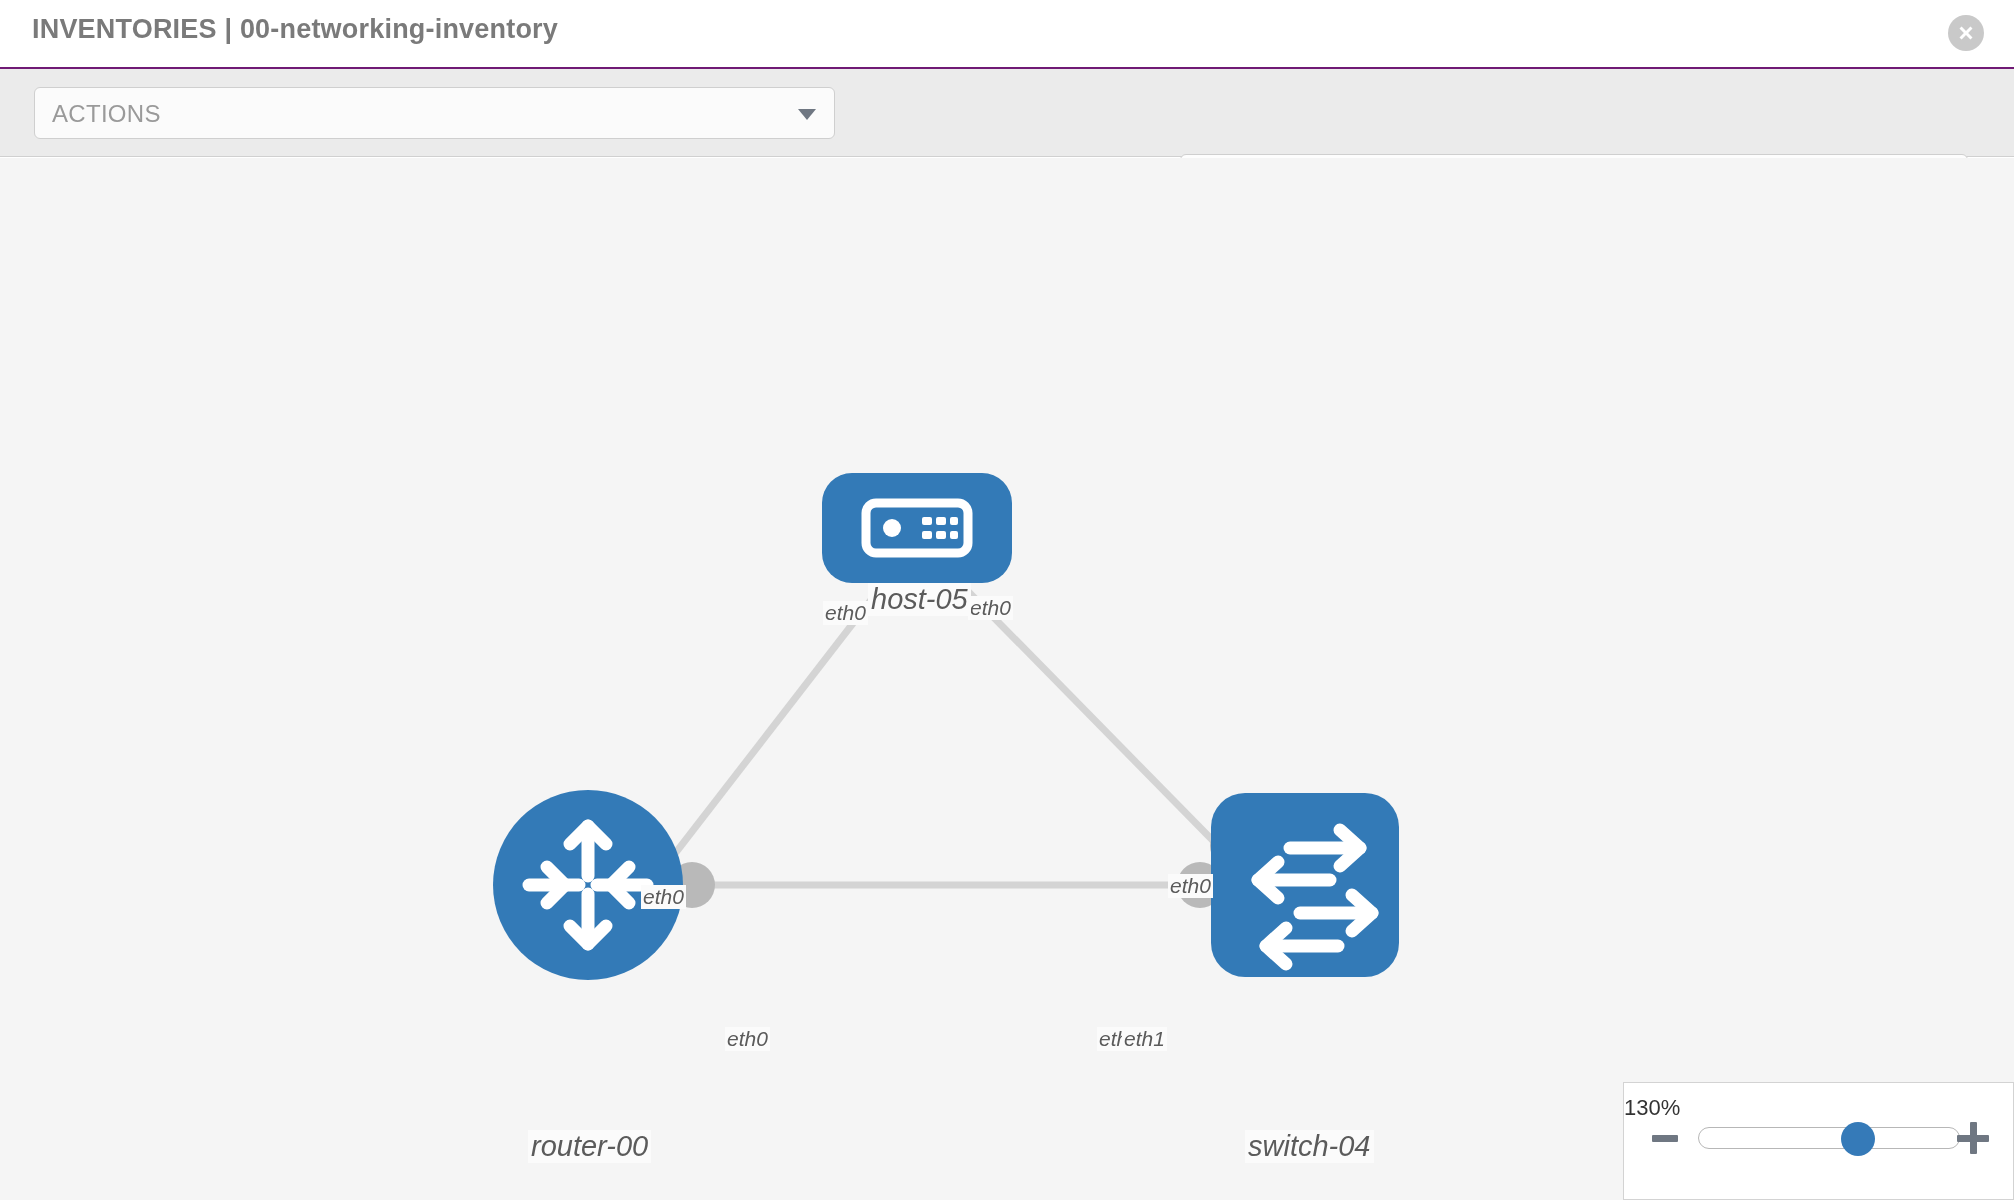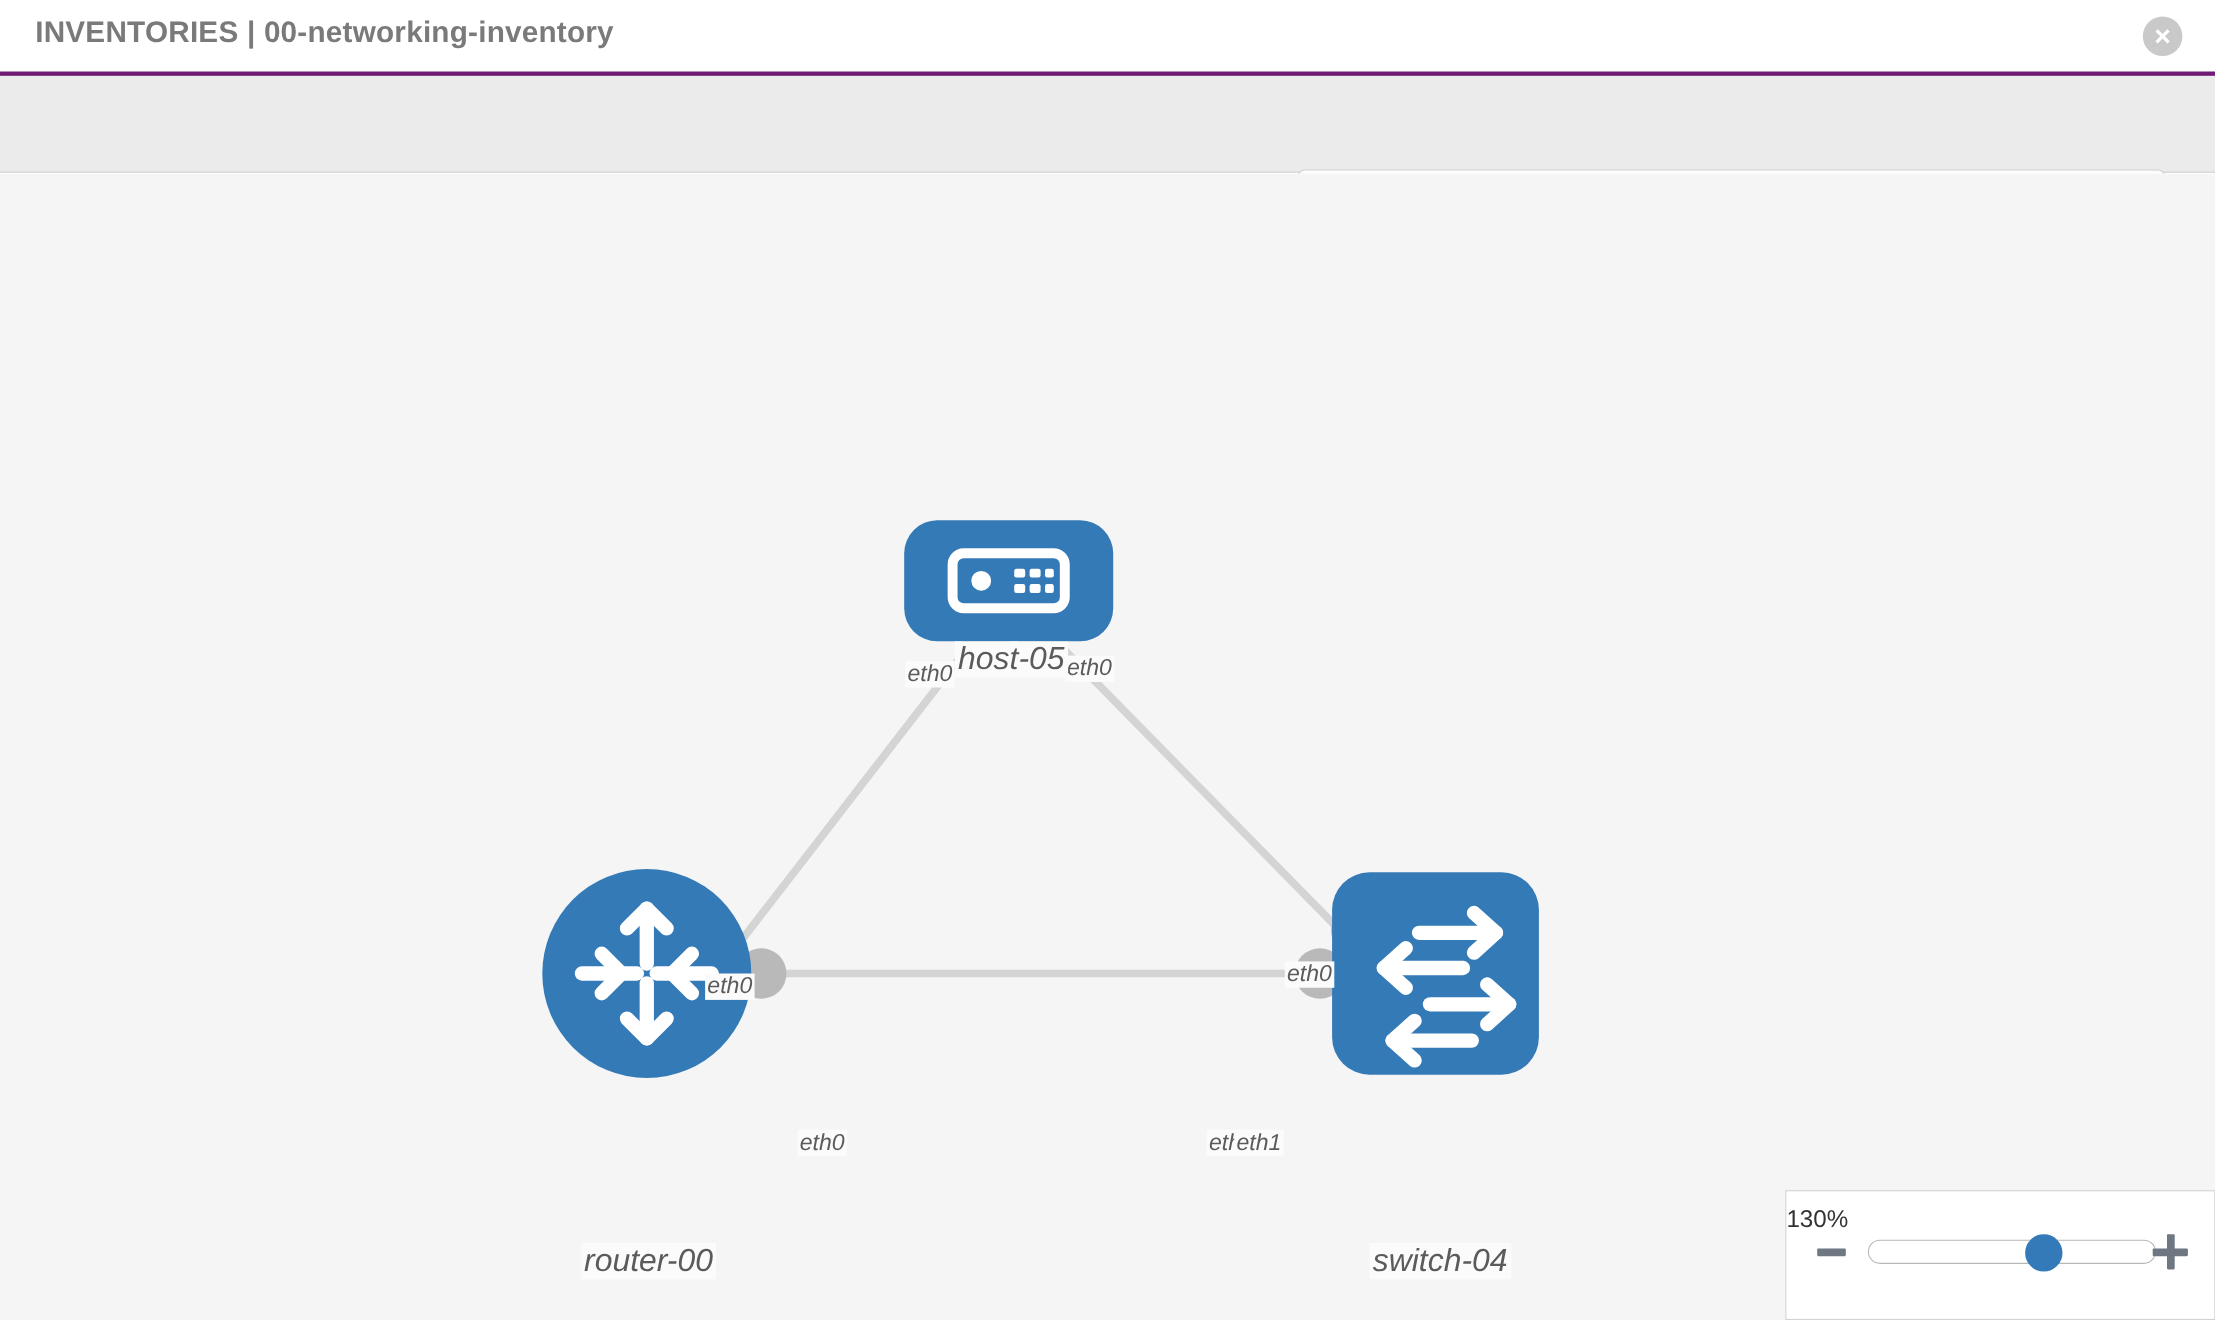--- a/index.html
+++ b/index.html
@@ -8,21 +8,21 @@
     font-family: "Liberation Sans", sans-serif;
     background: #ffffff;
     overflow: hidden;
   }
   #app { position: relative; width: 2014px; height: 1200px; }
 
   
   .header {
     position: absolute; left: 0; top: 0; width: 2014px; height: 69px;
     background: #ffffff;
-    border-bottom: 4px solid #701a75;
+    border-bottom: 2px solid #701a75;
   }
   .header-title {
     position: absolute; left: 32px; top: 14px;
     font-size: 27px; font-weight: bold; letter-spacing: .2px;
     color: #7a7a7a; white-space: nowrap;
   }
   .close-btn {
     position: absolute; right: 30px; top: 15px;
     width: 36px; height: 36px; border-radius: 50%;
     background: #c9c9c9; cursor: pointer;
@@ -148,20 +148,24 @@
     <div class="header-title">INVENTORIES | 00-networking-inventory</div>
     <div class="close-btn">
       <svg width="36" height="36" viewBox="0 0 36 36" aria-hidden="true">
         <path d="M11.5 13.6 L13.6 11.5 L18 15.9 L22.4 11.5 L24.5 13.6 L20.1 18 L24.5 22.4 L22.4 24.5 L18 20.1 L13.6 24.5 L11.5 22.4 L15.9 18 Z" fill="#ffffff"></path>
       </svg>
     </div>
   </div>
 
   <div class="toolbar">
 
+    <div class="actions-select">
+      <span class="label">ACTIONS</span>
+      <span class="caret"></span>
+    </div>
 
     <div class="tool-icon wrench">
       <svg width="42" height="42" viewBox="0 0 42 42" aria-hidden="true">
         <g fill="#8b929c">
           <path d="M30.4 7.6 a11.2 11.2 0 0 0 -12.6 14.3 L7.9 31.8 a3.6 3.6 0 0 0 0 5.1 l0.6 0.6 a3.6 3.6 0 0 0 5.1 0 l9.9 -9.9 a11.2 11.2 0 0 0 14.3 -12.6 l-6.2 6.2 l-5.1 -1.1 l-1.1 -5.1 Z"></path>
         </g>
       </svg>
     </div>
 
     <div class="tool-icon key">

